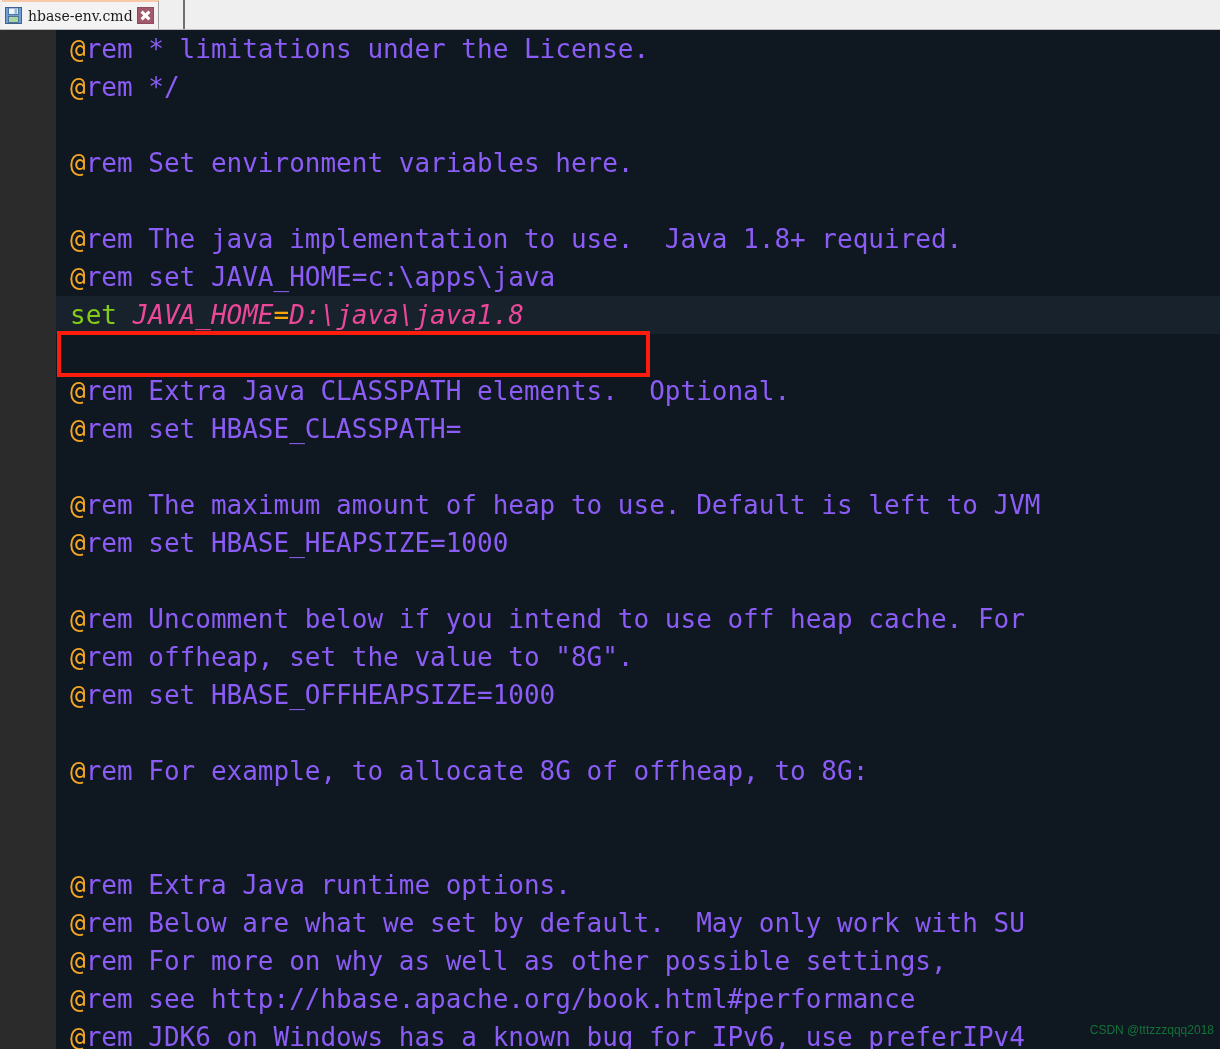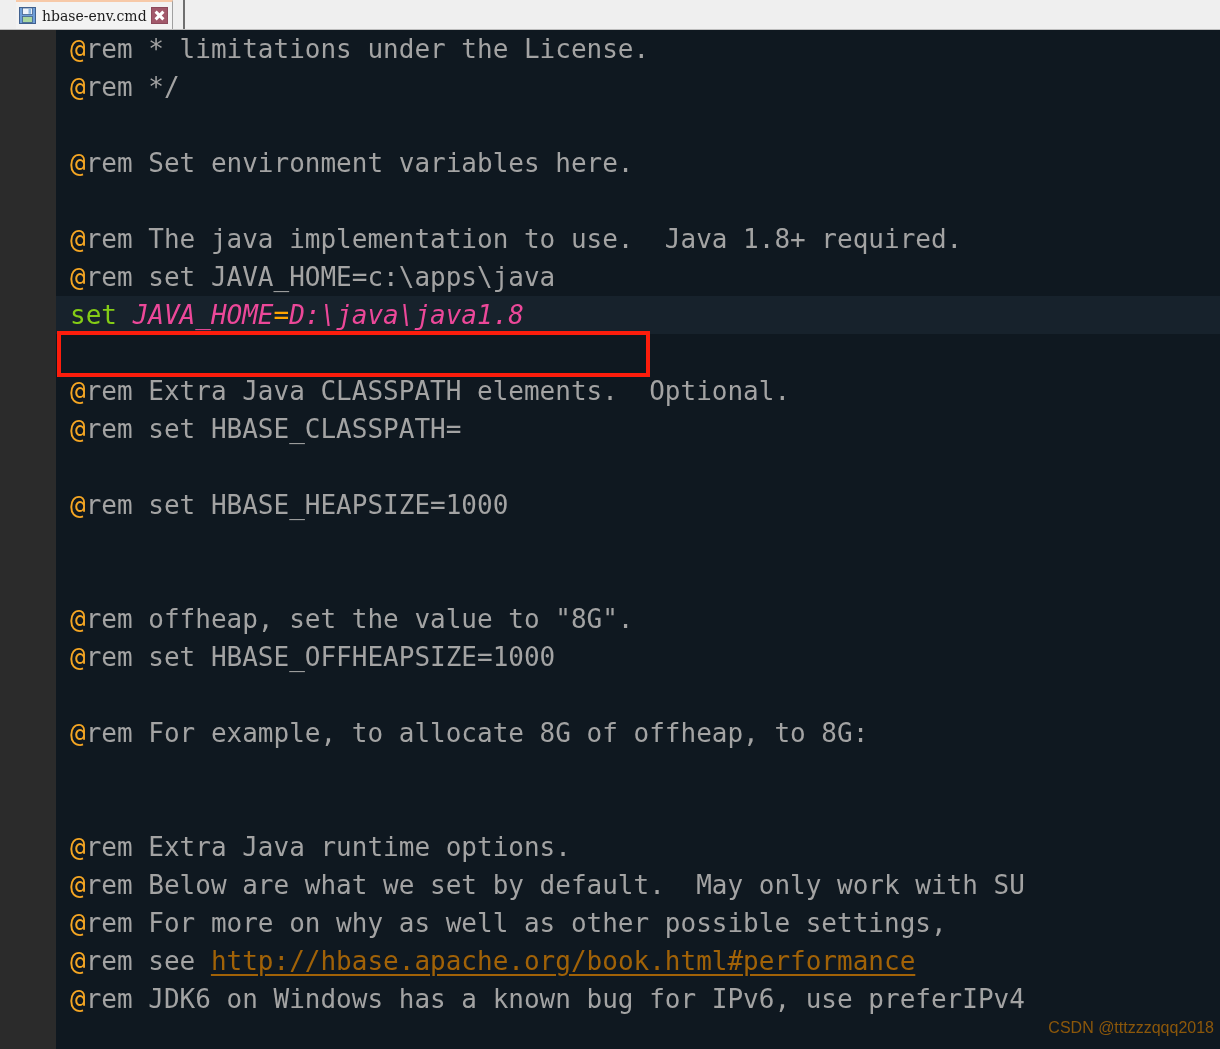--- a/index.html
+++ b/index.html
@@ -17,21 +17,21 @@
   
   .tabbar {
     position: relative;
     height: 30px;
     background: #efefef;
     border-bottom: 1px solid #bdbdbd;
     box-sizing: border-box;
   }
   .tab {
     position: absolute;
-    left: 16px;
+    left: 2px;
     top: 0;
     height: 29px;
     display: flex;
     align-items: center;
     padding: 0 4px 0 3px;
     background: #f3f3f3;
     border-right: 1px solid #a0a0a0;
     border-top: 2px solid #f7c9a8;
     box-sizing: border-box;
   }
@@ -124,47 +124,47 @@
     font-family: "DejaVu Sans", sans-serif;
     font-size: 21px;
     z-index: 3;
   }
   .linetext {
     position: absolute;
     left: 70px;
     z-index: 1;
   }
   .at      { color: #f5a623; }
-  .rem     { color: #a3a3a3; }
+  .rem     { color: #8b5cf6; }
   .kw      { color: #84cc16; }
   .plain   { color: #ec4899; font-style: italic; }
   .eq      { color: #ffa500; }
-  .link    { color: #a16207; text-decoration: underline; text-underline-offset: 4px; }
+  .link    { color: #8b5cf6; text-underline-offset: 4px; }
 
   
   .redbox {
     position: absolute;
     left: 57px;
     top: 301px;
     width: 593px;
     height: 46px;
     border: 4px solid #fc1d0c;
     box-sizing: border-box;
     z-index: 5;
     pointer-events: none;
   }
 
   
   .watermark {
     position: absolute;
     right: 6px;
     bottom: 12px;
-    color: #a16207;
+    color: #15803d;
     font-family: "Liberation Sans", sans-serif;
-    font-size: 16px;
+    font-size: 12px;
     opacity: 0.85;
     z-index: 6;
     white-space: nowrap;
   }
 </style>
 </head>
 <body>
 
 <div class="tabbar">
   <div class="tab">
@@ -190,23 +190,24 @@
       <div class="line"><span class="lineno">18</span><span class="linetext"></span></div>
       <div class="line"><span class="lineno">19</span><span class="linetext"><span class="at">@</span><span class="rem">rem Set environment variables here.</span></span></div>
       <div class="line"><span class="lineno">20</span><span class="linetext"></span></div>
       <div class="line"><span class="lineno">21</span><span class="linetext"><span class="at">@</span><span class="rem">rem The java implementation to use.  Java 1.8+ required.</span></span></div>
       <div class="line"><span class="lineno">22</span><span class="linetext"><span class="at">@</span><span class="rem">rem set JAVA_HOME=c:\apps\java</span></span></div>
       <div class="line current"><span class="lineno">23</span><span class="linetext"><span class="kw">set </span><span class="plain">JAVA_HOME</span><span class="eq">=</span><span class="plain">D:\java\java1.8</span></span></div>
       <div class="line"><span class="lineno">24</span><span class="linetext"></span></div>
       <div class="line"><span class="lineno">25</span><span class="linetext"><span class="at">@</span><span class="rem">rem Extra Java CLASSPATH elements.  Optional.</span></span></div>
       <div class="line"><span class="lineno">26</span><span class="linetext"><span class="at">@</span><span class="rem">rem set HBASE_CLASSPATH=</span></span></div>
       <div class="line"><span class="lineno">27</span><span class="linetext"></span></div>
+      <div class="line"><span class="lineno">28</span><span class="linetext"><span class="at">@</span><span class="rem">rem The maximum amount of heap to use. Default is left to JVM</span></span></div>
       <div class="line"><span class="lineno">29</span><span class="linetext"><span class="at">@</span><span class="rem">rem set HBASE_HEAPSIZE=1000</span></span></div>
       <div class="line"><span class="lineno">30</span><span class="linetext"></span></div>
-      <div class="line"><span class="lineno">31</span></div>
+      <div class="line"><span class="lineno">31</span><span class="linetext"><span class="at">@</span><span class="rem">rem Uncomment below if you intend to use off heap cache. For</span></span></div>
       <div class="line"><span class="lineno">32</span><span class="linetext"><span class="at">@</span><span class="rem">rem offheap, set the value to "8G".</span></span></div>
       <div class="line"><span class="lineno">33</span><span class="linetext"><span class="at">@</span><span class="rem">rem set HBASE_OFFHEAPSIZE=1000</span></span></div>
       <div class="line"><span class="lineno">34</span><span class="linetext"></span></div>
       <div class="line"><span class="lineno">35</span><span class="linetext"><span class="at">@</span><span class="rem">rem For example, to allocate 8G of offheap, to 8G:</span></span></div>
       <div class="line"><span class="lineno">36</span></div>
       <div class="line"><span class="lineno">37</span><span class="linetext"></span></div>
       <div class="line"><span class="lineno">38</span><span class="linetext"><span class="at">@</span><span class="rem">rem Extra Java runtime options.</span></span></div>
       <div class="line"><span class="lineno">39</span><span class="linetext"><span class="at">@</span><span class="rem">rem Below are what we set by default.  May only work with SU</span></span></div>
       <div class="line"><span class="lineno">40</span><span class="linetext"><span class="at">@</span><span class="rem">rem For more on why as well as other possible settings,</span></span></div>
       <div class="line"><span class="lineno">41</span><span class="linetext"><span class="at">@</span><span class="rem">rem see </span><span class="link">http://hbase.apache.org/book.html#performance</span></span></div>

